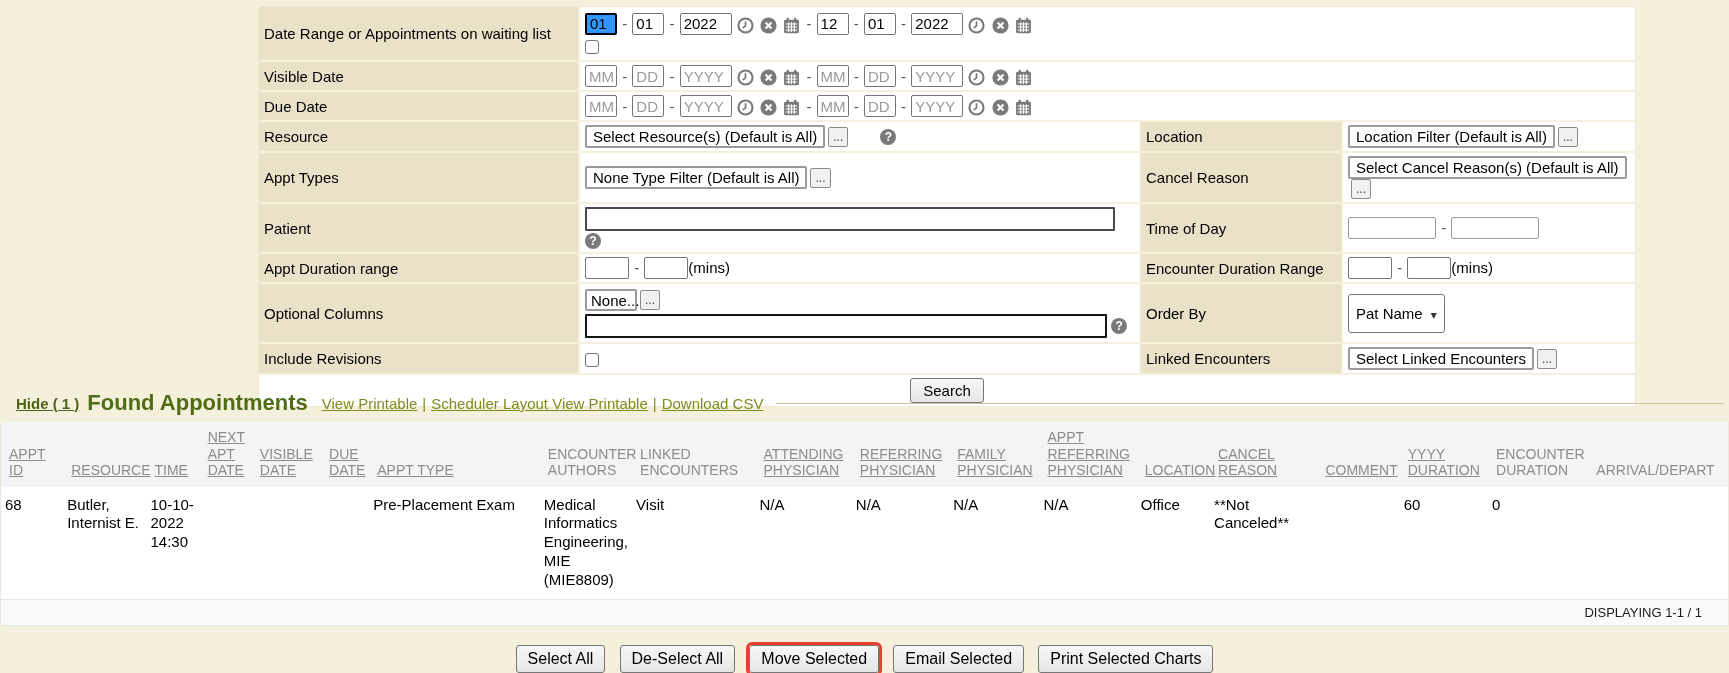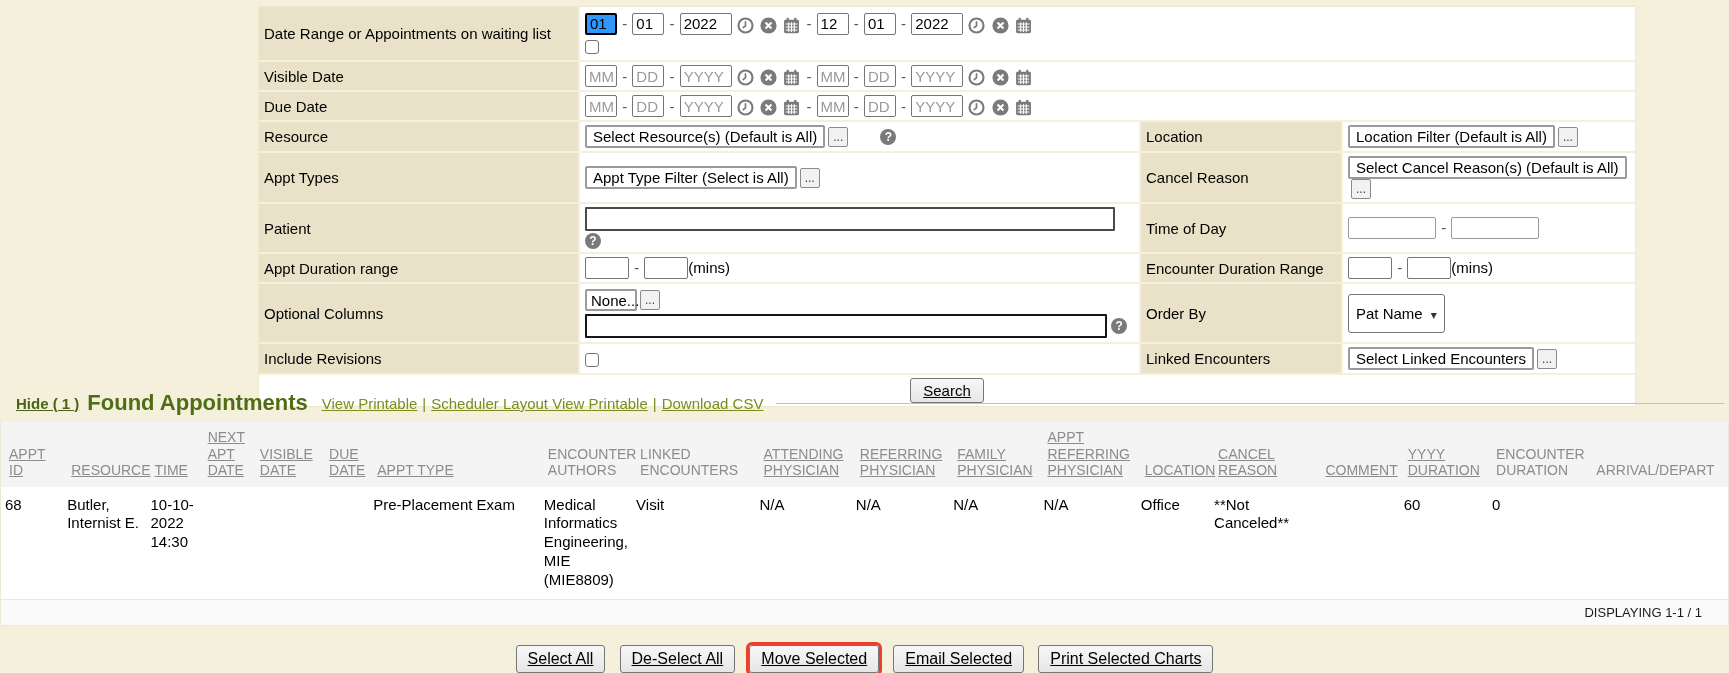--- a/index.html
+++ b/index.html
@@ -46,21 +46,21 @@
   .small { width:44px; height:22px; border:1px solid #757575; border-radius:2px; }
   .tod   { width:88px; height:22px; border:1px solid #9a9a9a; border-radius:2px; }
   .nonebox { width:52px; height:22px; border:2px solid #9a9a9a; border-radius:2px; padding:1px 4px; display:inline-block; background:#fff; vertical-align:middle; }
 
   .selectbox { display:inline-block; border:1px solid #757575; border-radius:3px; background:#fff; padding:10px 7px; cursor:pointer; }
   .selectbox .chev { font-size:12px; color:#333; margin-left:8px; }
 
   button.std {
     font-family:"Liberation Sans", sans-serif; font-size:15px; color:#000;
     background:linear-gradient(#f7f7f7,#e6e6e6); border:1px solid #767676;
-    border-radius:3px; padding:3px 12px; cursor:pointer;text-decoration:underline;
+    border-radius:3px; padding:3px 12px; cursor:pointer;
   }
 
   
   .results { position:absolute; top:390px; left:0; width:1729px; }
   .res-head { display:flex; align-items:center; white-space:nowrap; padding-left:16px;text-align:right; }
   .hide-link { color:#4a6317; font-weight:bold; text-decoration:underline; cursor:pointer; }
   .res-title { color:#4f6d15; font-weight:bold; font-size:22px; margin:0 9px 0 8px; }
   .res-link { color:#7d8c1f; text-decoration:underline; cursor:pointer; margin:0 5px; font-size:15px; }
   .sep { color:#7d8c1f; }
   .rule { flex:1; border-top:1px solid #ccc39b; margin:0 5px 0 8px; }
@@ -229,21 +229,21 @@
     </td>
     <td class="lbl2">Location</td>
     <td>
       <span class="fbox"><span>Location Filter (Default is All)</span></span><span class="dots">...</span>
     </td>
   </tr>
 
   <tr>
     <td class="lbl">Appt Types</td>
     <td>
-      <span class="fbox"><span>Appt Type Filter (Select is All)</span></span><span class="dots">...</span>
+      <span class="fbox"><span>None Type Filter (Default is All)</span></span><span class="dots">...</span>
     </td>
     <td class="lbl2">Cancel Reason</td>
     <td>
       <span class="fbox"><span>Select Cancel Reason(s) (Default is All)</span></span><span class="dots">...</span>
     </td>
   </tr>
 
   <tr>
     <td class="lbl">Patient</td>
     <td>

